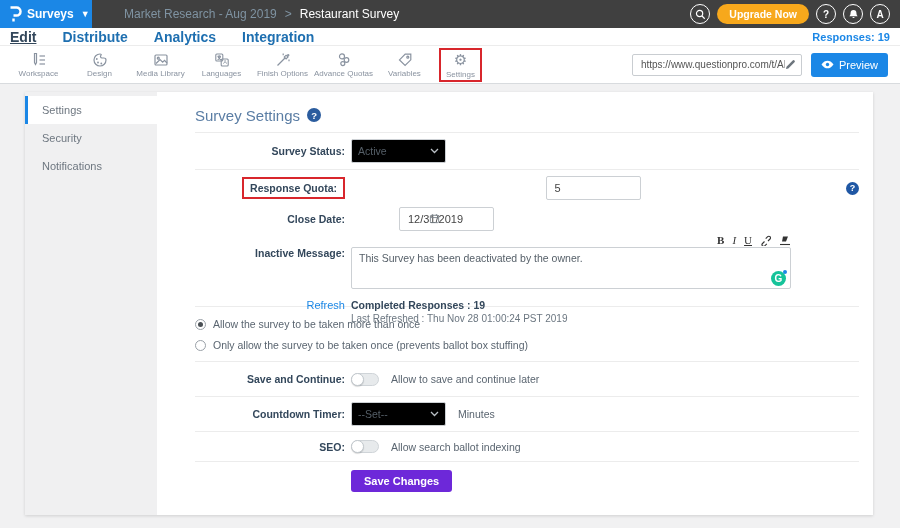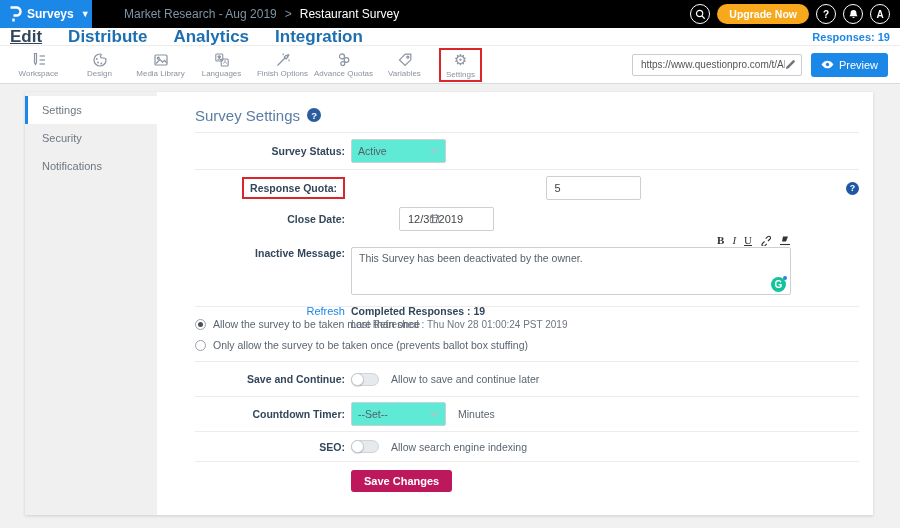--- a/index.html
+++ b/index.html
@@ -1,34 +1,34 @@
 <!DOCTYPE html>
 <html><head>
 <meta charset="utf-8">
 <style>
   * { margin:0; padding:0; box-sizing:border-box; }
   body { font-family:"Liberation Sans", sans-serif; background:#ddd; }
   .screen { width:900px; height:528px; background:#f1f1f2; overflow:hidden; position:relative; }
 
   
-  .topbar { height:28px; background:#000000; display:flex; align-items:stretch; }
+  .topbar { height:28px; background:#404040; display:flex; align-items:stretch; }
   .logo-area { width:92px; background:#1b87e6; display:flex; align-items:center; padding:0 8px; gap:5px; cursor:pointer; }
   .logo-glyph { display:flex; align-items:center; }
   .product-label { color:#fff; font-size:12px; font-weight:700; }
   .caret { color:#fff; font-size:9px; margin-left:2px; }
   .breadcrumb { display:flex; align-items:center; gap:8px; padding-left:16px; font-size:12px;margin-left:16px; }
   .bc-parent, .bc-sep { color:#7f93a2; }
   .bc-current { color:#fff; }
   .topbar-right { margin-left:auto; display:flex; align-items:center; gap:7px; padding-right:10px; }
   .circle-btn { width:20px; height:20px; border:1px solid #fff; border-radius:50%; display:flex; align-items:center; justify-content:center; color:#fff; font-size:10px; font-weight:700; cursor:pointer; background:transparent; }
   .upgrade-btn { height:20px; background:#f7a81c; border:none; border-radius:10px; color:#fff; font-size:10.5px; font-weight:700; padding:0 12px; cursor:pointer; }
 
   
   .nav { height:18px; background:#fff; display:flex; align-items:center; padding:0 10px; border-bottom:1px solid #ececec; }
-  .nav-item { font-size:17px; font-weight:700; color:#1e6fb0; margin-right:26px; cursor:pointer; }
+  .nav-item { font-size:14px; font-weight:700; color:#1e6fb0; margin-right:26px; cursor:pointer; }
   .nav-item.active { color:#33475b; text-decoration:underline; }
   .responses-label { margin-left:auto; font-size:11px; font-weight:700; color:#1b87e6; }
 
   
   .toolbar { height:38px; background:#fff; border-bottom:1px solid #d8dbde; display:flex; align-items:center; padding:0 8px; }
   .tool { width:61px; display:flex; flex-direction:column; align-items:center; justify-content:center; gap:1px; cursor:pointer; }
   .tool .t-icon { height:17px; display:flex; align-items:center; justify-content:center; color:#8a93a0; }
   .tool .t-label { font-size:8px; color:#8a93a0; white-space:nowrap; }
   .tool-highlight { border:2px solid #d8262c; padding:2px 5px 1px; margin-left:4px; width:auto; }
   .gear-glyph { font-size:15px; line-height:16px; }
@@ -52,34 +52,34 @@
 
   .form-row { display:flex; border-bottom:1px solid #ececec; }
   .label-col { width:150px; flex-shrink:0; text-align:right; padding-right:0; margin-right:6px; font-weight:700; font-size:10.5px; color:#33475b; }
   .ctrl-col { display:flex; align-items:center; }
 
   .row-status { height:37px; align-items:center; }
   .row-block { height:137px; flex-direction:column; }
   .sub-row { display:flex; }
   .red-box { display:inline-block; border:2px solid #d8262c; padding:3px 6px; }
 
-  .select-box { width:95px; height:24px; border:1px solid #ccd0d4; border-radius:2px; background:#5eead4; display:flex; align-items:center; font-size:10.5px; color:#555f68; padding:0 6px; cursor:pointer; }
+  .select-box { width:95px; height:24px; border:1px solid #ccd0d4; border-radius:2px; background:#000000; display:flex; align-items:center; font-size:10.5px; color:#555f68; padding:0 6px; cursor:pointer; }
   .select-box .sel-val { flex:1; }
   .text-input { width:95px; height:24px; border:1px solid #ccd0d4; border-radius:2px; font-size:11px; color:#444; padding:0 8px; font-family:"Liberation Sans",sans-serif; outline:none; }
   .date-wrap { position:relative; width:95px;padding-left:48px; }
   .date-wrap input { width:95px; }
   .date-wrap .cal { position:absolute; right:6px; top:6px; pointer-events:none; }
 
   .fmt-bar { display:flex; justify-content:flex-end; gap:8px; width:440px; height:14px; align-items:center; }
   .fmt-btn { font-family:"Liberation Serif", serif; font-size:11px; color:#333; cursor:pointer; line-height:12px; }
   .fmt-b { font-weight:700; }
   .fmt-i { font-style:italic; }
   .fmt-u { text-decoration:underline; }
   .msg-wrap { position:relative; width:440px; }
-  .msg-wrap textarea { width:440px; height:48px; border:1px solid #ccd0d4; border-radius:2px; resize:none; font-family:"Liberation Sans",sans-serif; font-size:10.5px; color:#555f68; padding:4px 7px; outline:none; }
+  .msg-wrap textarea { width:440px; height:42px; border:1px solid #ccd0d4; border-radius:2px; resize:none; font-family:"Liberation Sans",sans-serif; font-size:10.5px; color:#555f68; padding:4px 7px; outline:none; }
   .grammarly { position:absolute; right:5px; bottom:7px; width:15px; height:15px; border-radius:50%; background:#15c39a; color:#fff; font-size:10px; font-weight:700; display:flex; align-items:center; justify-content:center; }
   .grammarly::after { content:""; position:absolute; top:-1px; right:-1px; width:4px; height:4px; border-radius:50%; background:#1b87e6; }
 
   .refresh-link { font-size:11px; color:#1b87e6; cursor:pointer; font-weight:400; }
   .refresh-info { font-size:10px; color:#6b7680; }
   .refresh-info .bold-line { font-size:10.5px; font-weight:700; color:#33475b; margin-bottom:2px; }
 
   .row-multi { height:55px; padding-top:11px; }
   .radio-line { display:flex; align-items:center; gap:7px; margin-bottom:9px; cursor:pointer; }
   .radio { width:11px; height:11px; border:1px solid #9aa1a8; border-radius:50%; display:flex; align-items:center; justify-content:center; flex-shrink:0; }
@@ -87,21 +87,21 @@
   .opt-text { font-size:10.5px; color:#5a6570; }
 
   .row-toggle { height:35px; align-items:center; }
   .toggle { width:28px; height:13px; border-radius:7px; background:#e7eaec; border:1px solid #cfd4d8; position:relative; cursor:pointer; flex-shrink:0; }
   .toggle .knob { position:absolute; left:-1px; top:-1px; width:13px; height:13px; border-radius:50%; background:#fff; border:1px solid #c2c8cd; box-shadow:0 1px 1px rgba(0,0,0,.15); }
   .desc-text { font-size:10.5px; color:#5a6570; margin-left:12px; }
 
   .row-count { height:35px; align-items:center; }
   .row-seo { height:30px; align-items:center; }
   .row-save { height:53px; border-bottom:none; align-items:flex-start; padding-top:8px; }
-  .save-btn { margin-left:156px; height:22px; background:#be185d; color:#fff; border:none; border-radius:3px; font-size:11px; font-weight:700; padding:0 13px; cursor:pointer; }
+  .save-btn { margin-left:156px; height:22px; background:#6d28d9; color:#fff; border:none; border-radius:3px; font-size:11px; font-weight:700; padding:0 13px; cursor:pointer; }
 
   svg { display:block; }
 </style>
 </head>
 <body>
 
 <div class="screen">
 
   <div class="topbar">
     <div class="logo-area">
@@ -373,21 +373,21 @@
               </svg>
           </div>
           <span class="desc-text">Minutes</span>
         </div>
 
         <div class="form-row row-seo">
           <span class="label-col">SEO:</span>
           <span class="toggle">
               <span class="knob"></span>
             </span>
-          <span class="desc-text">Allow search engine indexing</span>
+          <span class="desc-text">Allow search ballot indexing</span>
         </div>
 
         <div class="form-row row-save">
           <button class="save-btn">Save Changes</button>
         </div>
 
       </div>
     </div>
   </div>
 </div>

